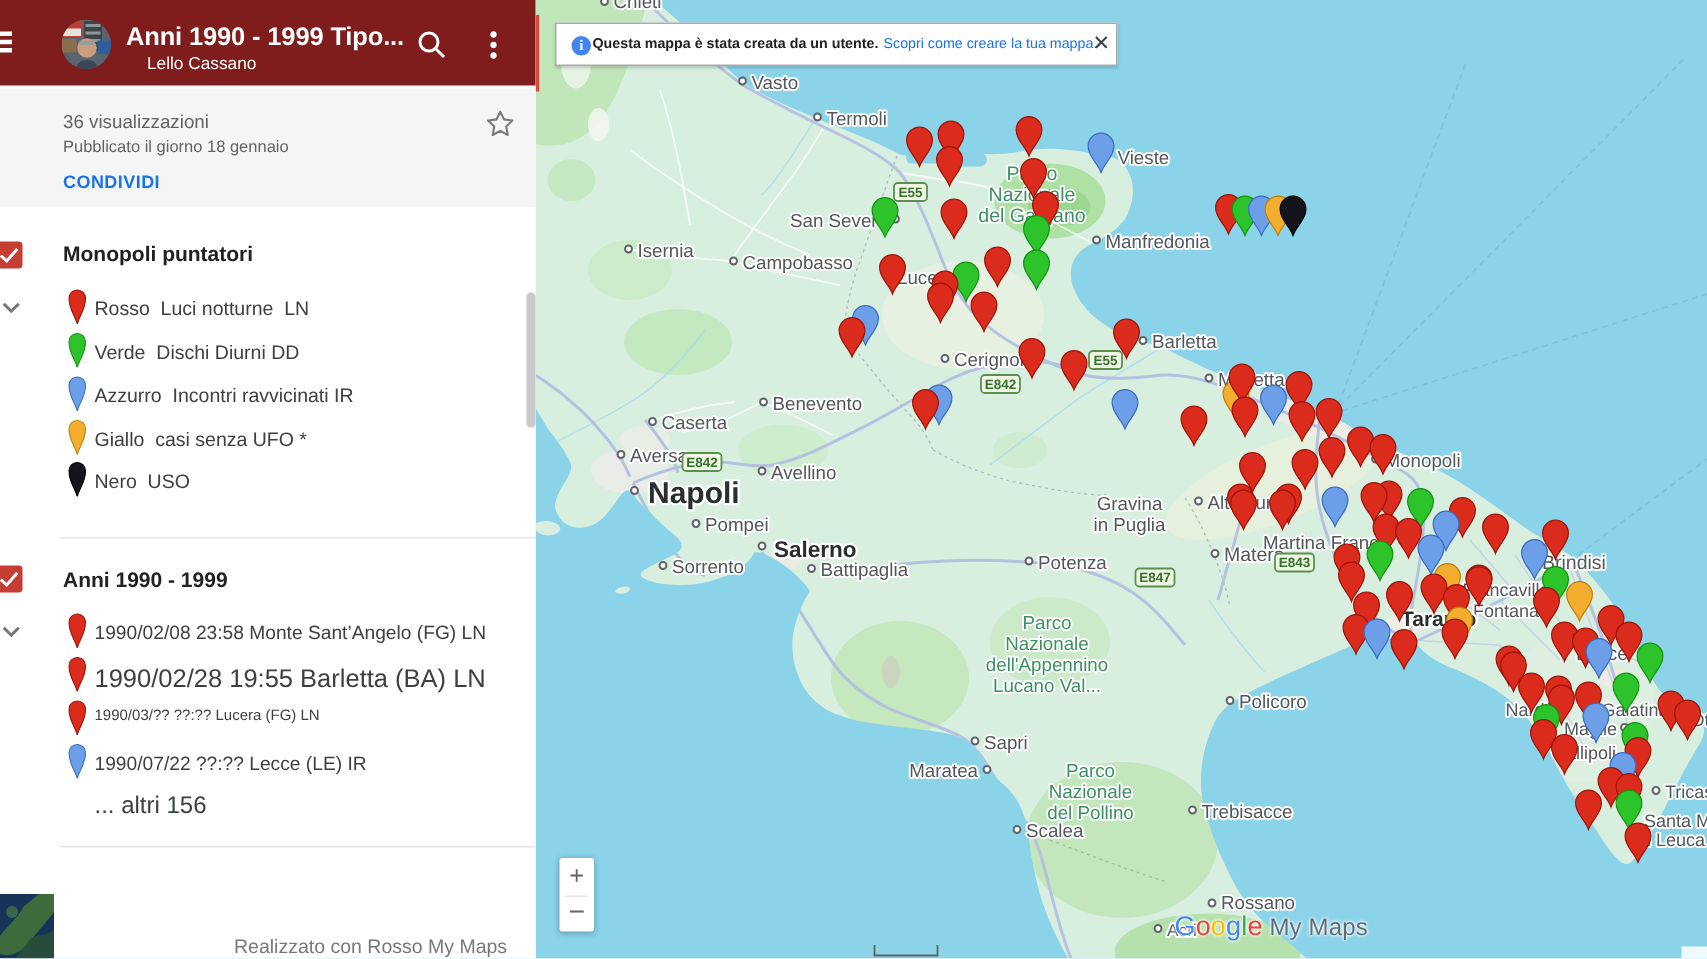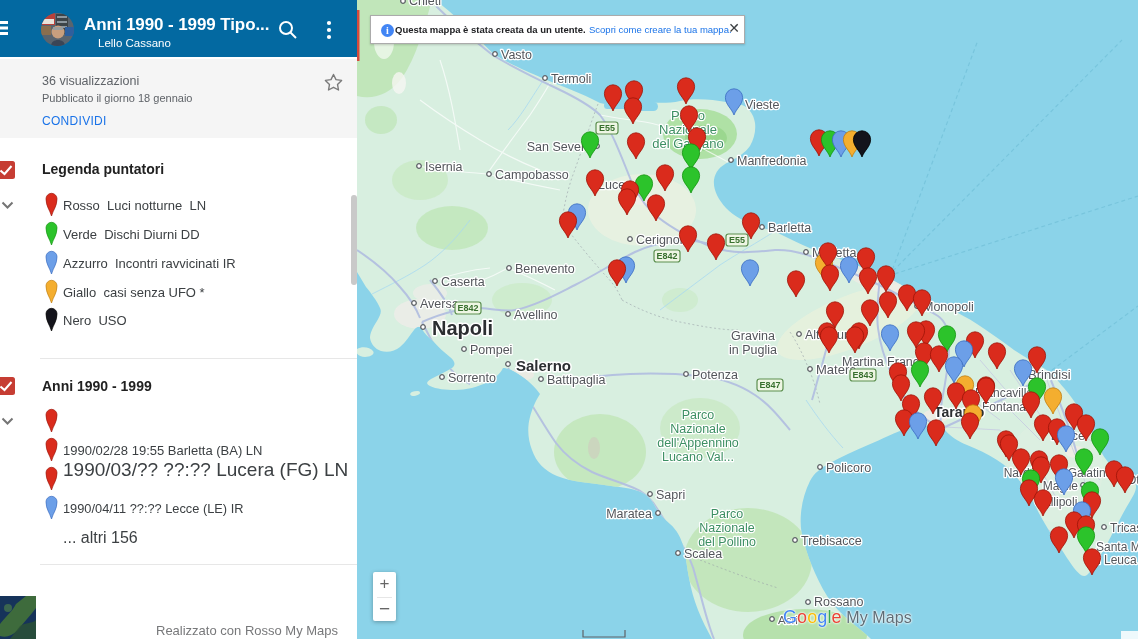--- a/index.html
+++ b/index.html
@@ -1,26 +1,26 @@
 <!DOCTYPE html>
 <html><head><meta charset="utf-8"><title>Anni 1990 - 1999</title>
 <style>
 *{margin:0;padding:0;box-sizing:border-box}
 html,body{width:1138px;height:639px;overflow:hidden;font-family:"Liberation Sans",sans-serif;background:#fff}
 #stage{position:relative;width:1138px;height:639px;overflow:hidden}
 #side{position:absolute;left:0;top:0;width:357px;height:639px;background:#fff;z-index:5}
-#hdr{position:absolute;left:0;top:0;width:357px;height:57px;background:#0369a1}
+#hdr{position:absolute;left:0;top:0;width:357px;height:57px;background:#7f1d1d}
 #hdr .burger{position:absolute;left:-8px;top:21px;width:16px;height:2.6px;background:#fff;box-shadow:0 5.5px 0 #fff,0 11px 0 #fff}
 #av{position:absolute;left:41px;top:13px;width:33px;height:33px;border-radius:50%;overflow:hidden}
 #ttl{position:absolute;left:84px;top:15px;color:#fff;font-size:17px;font-weight:bold;letter-spacing:-.1px;white-space:nowrap}
 #sub{position:absolute;left:98px;top:37px;color:#fff;font-size:11.5px}
 #info{position:absolute;left:0;top:59px;width:357px;height:79px;background:#f5f5f5}
 #info .l1{position:absolute;left:42px;top:15px;font-size:12.5px;color:#5f6368}
 #info .l2{position:absolute;left:42px;top:33px;font-size:11px;color:#5f6368}
-#info .sh{position:absolute;left:42px;top:55px;font-size:12px;font-weight:normal;color:#1a73e8;letter-spacing:.3px}
+#info .sh{position:absolute;left:42px;top:55px;font-size:12px;font-weight:bold;color:#1a73e8;letter-spacing:.3px}
 .sect{position:absolute;font-size:14px;font-weight:bold;color:#212121;left:42px}
 .cb{position:absolute;left:-3px;width:18px;height:18px;background:#c63d33;border-radius:2.5px}
 .cb svg{position:absolute;left:0;top:0}
 .chev{position:absolute;left:1px;color:#757575}
 .row{position:absolute;left:63px;font-size:13px;color:#3c4043;white-space:nowrap}
 .lpin{position:absolute;left:45px}
 .div{position:absolute;left:40px;right:0;height:1px;background:#e7e7e7}
 #thumb{position:absolute;left:0;top:596px;width:36px;height:43px}
 #made{position:absolute;left:156px;top:623px;font-size:13px;color:#77787a}
 #sbar{position:absolute;left:351px;top:195px;width:6px;height:90px;background:#c9c9c9;border-radius:3px;z-index:6}
@@ -406,21 +406,21 @@
         </svg>
 </div>
 <div id="info">
 <div class="l1">36 visualizzazioni</div>
 <div class="l2">Pubblicato il giorno 18 gennaio</div>
 <div class="sh">CONDIVIDI</div>
 <svg style="position:absolute;left:324px;top:14px" width="19" height="19">
           <path d="M9.5 1.5 L12 6.6 L17.6 7.4 L13.5 11.4 L14.5 17 L9.5 14.3 L4.5 17 L5.5 11.4 L1.4 7.4 L7 6.6 Z" fill="none" stroke="#7a7a7a" stroke-width="1.4" stroke-linejoin="round"></path>
         </svg>
 </div>
-<div class="sect" style="top:161px">Legenda puntatori</div>
+<div class="sect" style="top:161px">Monopoli puntatori</div>
 <div class="cb" style="top:161px">
         <svg width="18" height="18">
           <path d="M3.5 9.5 L7.5 13 L14.5 5" fill="none" stroke="#fff" stroke-width="2"></path>
         </svg>
       </div>
 <svg class="chev" style="top:201px" width="13" height="9">
         <path d="M1.5 1.5 L6.5 6.5 L11.5 1.5" fill="none" stroke="#757575" stroke-width="2"></path>
       </svg>
 <div class="lpin" style="left:45px;top:192px"><svg width="13" height="24" viewBox="-6.5 -24 13 24">
           <path d="M0 0 C-1.7 -6.2 -5.5 -9.6 -5.5 -17.2 A5.5 5.5 0 1 1 5.5 -17.2 C5.5 -9.6 1.7 -6.2 0 0 Z" fill="#da2b1c" stroke="#9d1408" stroke-width=".7"></path>
@@ -448,32 +448,33 @@
         <svg width="18" height="18">
           <path d="M3.5 9.5 L7.5 13 L14.5 5" fill="none" stroke="#fff" stroke-width="2"></path>
         </svg>
       </div>
 <svg class="chev" style="top:417px" width="13" height="9">
         <path d="M1.5 1.5 L6.5 6.5 L11.5 1.5" fill="none" stroke="#757575" stroke-width="2"></path>
       </svg>
 <div class="lpin" style="left:45px;top:408px"><svg width="13" height="24" viewBox="-6.5 -24 13 24">
           <path d="M0 0 C-1.7 -6.2 -5.5 -9.6 -5.5 -17.2 A5.5 5.5 0 1 1 5.5 -17.2 C5.5 -9.6 1.7 -6.2 0 0 Z" fill="#da2b1c" stroke="#9d1408" stroke-width=".7"></path>
         </svg></div>
+<div class="row" style="top:414px;font-size:12.8px">1990/02/08 23:58 Monte Sant’Angelo (FG) LN</div>
 <div class="lpin" style="left:45px;top:437px"><svg width="13" height="24" viewBox="-6.5 -24 13 24">
           <path d="M0 0 C-1.7 -6.2 -5.5 -9.6 -5.5 -17.2 A5.5 5.5 0 1 1 5.5 -17.2 C5.5 -9.6 1.7 -6.2 0 0 Z" fill="#da2b1c" stroke="#9d1408" stroke-width=".7"></path>
         </svg></div>
-<div class="row" style="top:443px;font-size:13px">1990/02/28 19:55 Barletta (BA) LN</div>
+<div class="row" style="top:443px;font-size:17px">1990/02/28 19:55 Barletta (BA) LN</div>
 <div class="lpin" style="left:45px;top:466px"><svg width="13" height="24" viewBox="-6.5 -24 13 24">
           <path d="M0 0 C-1.7 -6.2 -5.5 -9.6 -5.5 -17.2 A5.5 5.5 0 1 1 5.5 -17.2 C5.5 -9.6 1.7 -6.2 0 0 Z" fill="#da2b1c" stroke="#9d1408" stroke-width=".7"></path>
         </svg></div>
-<div class="row" style="top:459px;font-size:19px">1990/03/?? ??:?? Lucera (FG) LN</div>
+<div class="row" style="top:472px;font-size:10px">1990/03/?? ??:?? Lucera (FG) LN</div>
 <div class="lpin" style="left:45px;top:495px"><svg width="13" height="24" viewBox="-6.5 -24 13 24">
           <path d="M0 0 C-1.7 -6.2 -5.5 -9.6 -5.5 -17.2 A5.5 5.5 0 1 1 5.5 -17.2 C5.5 -9.6 1.7 -6.2 0 0 Z" fill="#6c9fe8" stroke="#3a6cc0" stroke-width=".7"></path>
         </svg></div>
-<div class="row" style="top:501px;font-size:12.8px">1990/04/11 ??:?? Lecce (LE) IR</div>
+<div class="row" style="top:501px;font-size:12.8px">1990/07/22 ??:?? Lecce (LE) IR</div>
 <div class="row" style="top:529px;font-size:16px">... altri 156</div>
 <div class="div" style="top:564px"></div>
 <div id="thumb"><svg width="36" height="43">
           <rect width="36" height="43" fill="#16335a"></rect>
           <path d="M0 28 C6 20 12 16 16 8 L26 0 L36 0 L36 12 C30 20 24 26 18 34 C12 40 6 42 0 40 Z" fill="#3e6b3c"></path>
           <path d="M20 30 C26 26 32 28 36 24 L36 43 L10 43 Z" fill="#2c5233" opacity=".8"></path>
           <circle cx="8" cy="12" r="4" fill="#4a7a48" opacity=".7"></circle>
         </svg></div>
 <div id="made">Realizzato con Rosso My Maps</div>
 <div id="sbar"></div>

